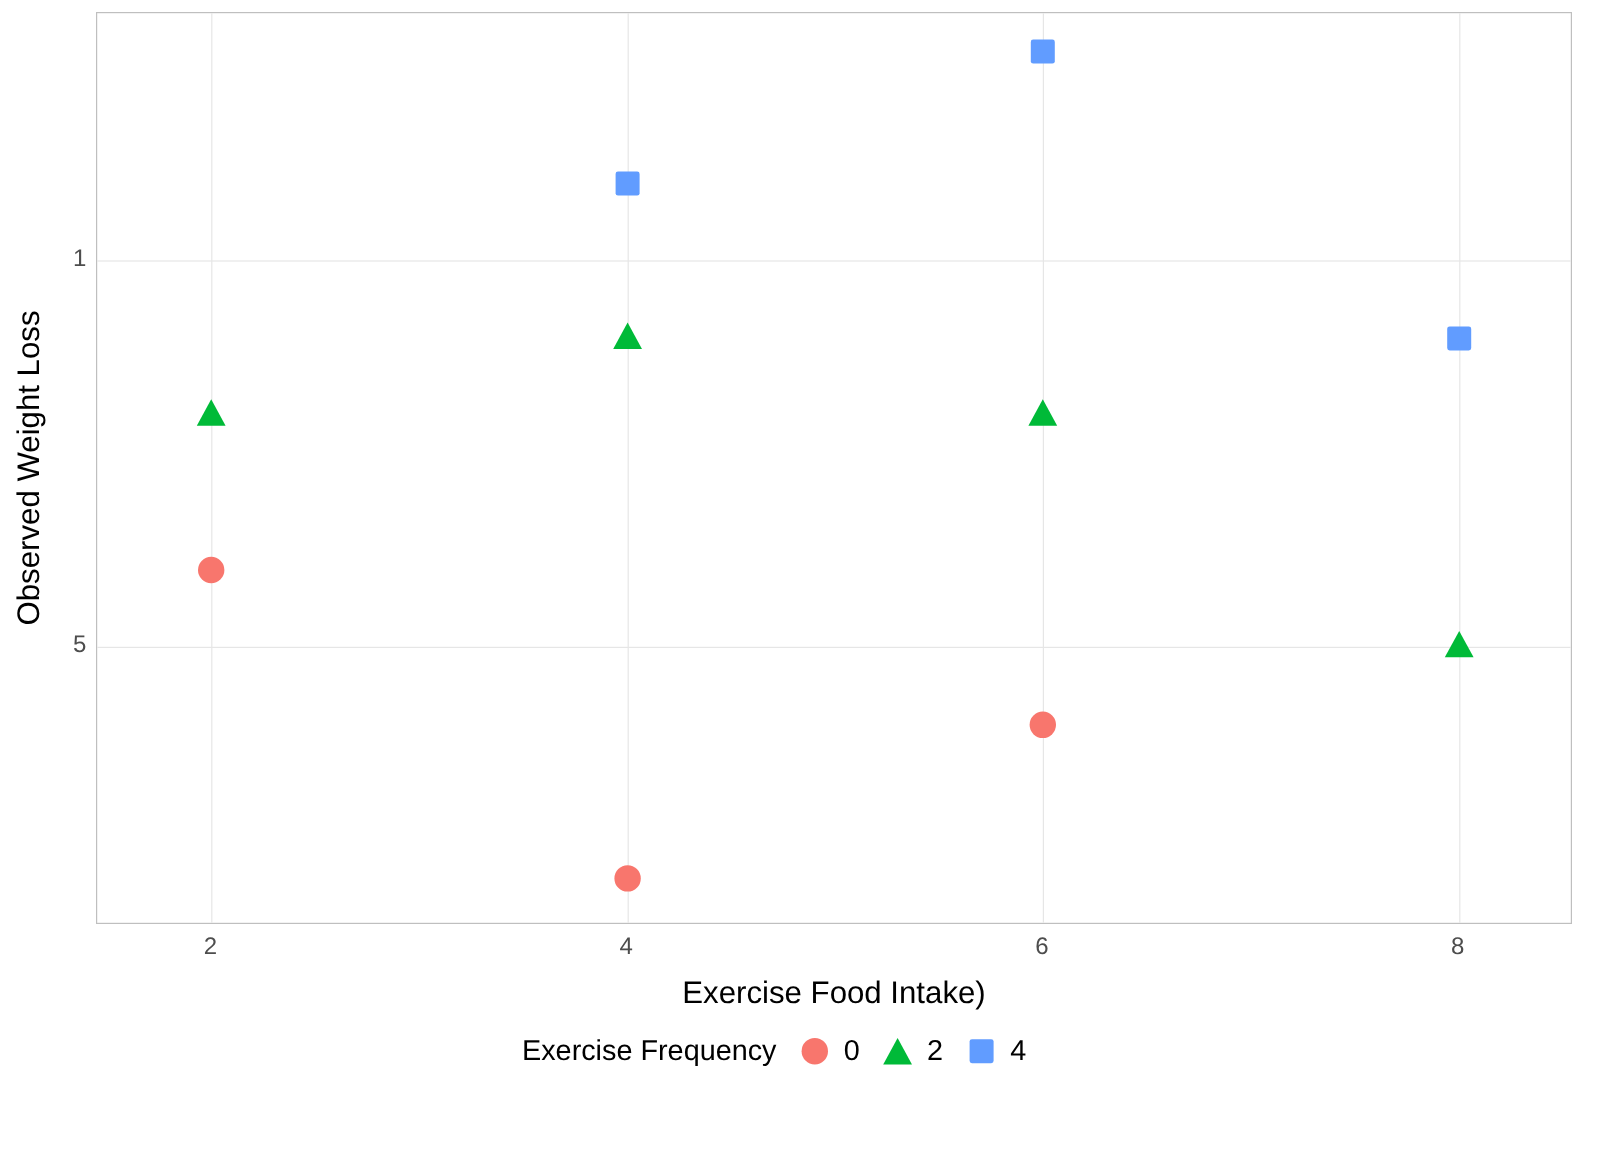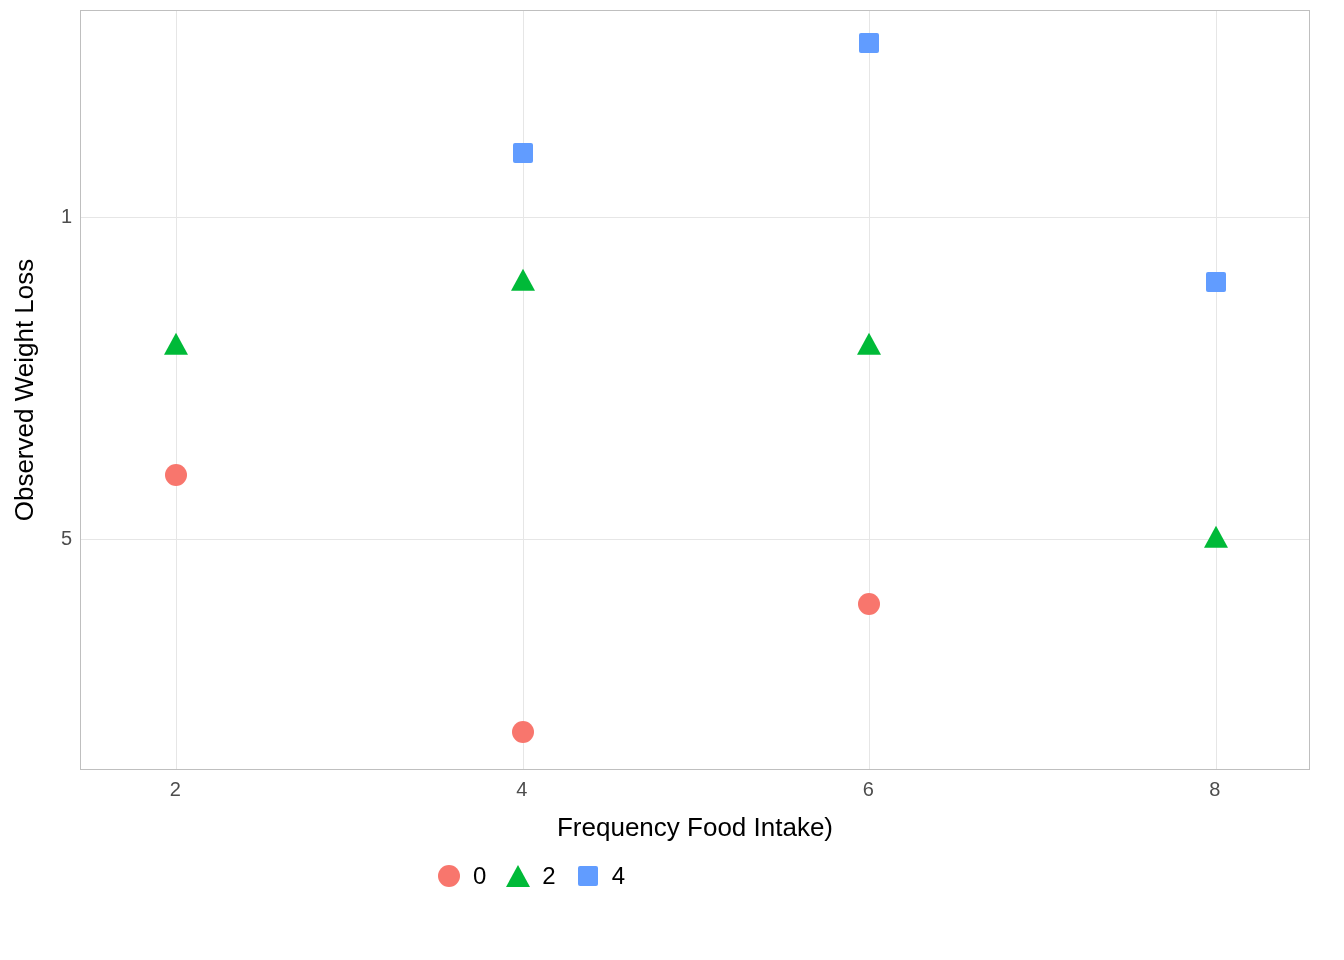--- a/index.html
+++ b/index.html
@@ -140,23 +140,24 @@
       </div>
       <div class="pt" style="left: 788.239px; top: 32.2034px;">
         <div class="square" style="background: rgb(97, 156, 255);"></div>
       </div>
       <div class="pt" style="left: 1134.72px; top: 270.508px;">
         <div class="square" style="background: rgb(97, 156, 255);"></div>
       </div>
     </div>
 
   <div class="axis-title-y" id="ylab" style="left: 24px; top: 390px;">Observed Weight Loss</div>
-  <div class="axis-title-x" id="xlab" style="left: 695px; top: 812px;">Frequency Food Intake)</div>
+  <div class="axis-title-x" id="xlab" style="left: 695px; top: 812px;">Exercise Food Intake)</div>
 
   <div class="legend" id="legend" style="left: 435px; top: 862px;">
+    <span>Exercise Frequency</span>
   <div class="leg-item">
         <div class="swatch">
           <div class="circle" style="background: rgb(248, 118, 109);"></div>
         </div>
         <span>0</span>
       </div>
       <div class="leg-item">
         <div class="swatch">
           <div class="triangle" style="border-bottom-color: rgb(0, 186, 56);"></div>
         </div>

